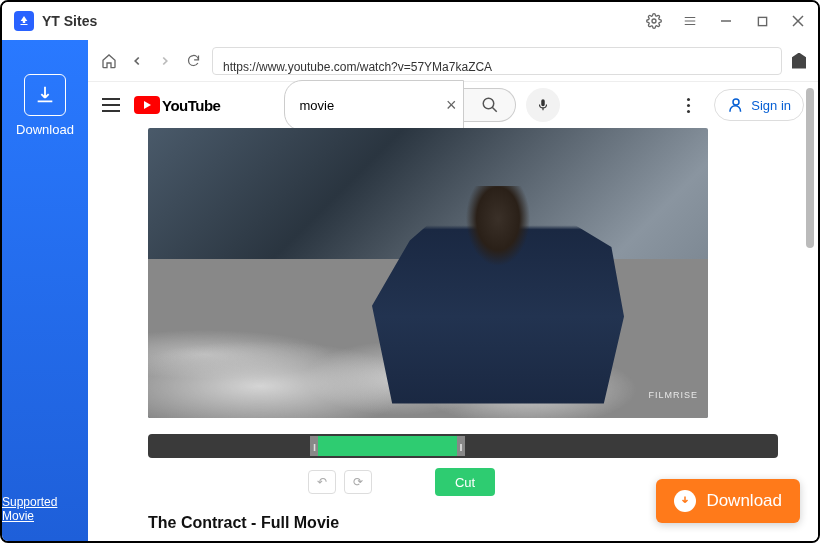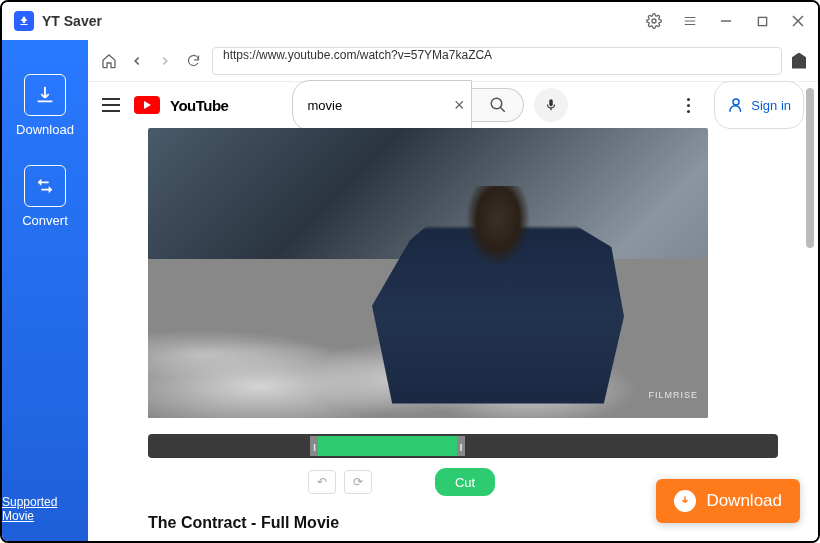--- a/index.html
+++ b/index.html
@@ -23,79 +23,79 @@
     .sidebar-icon-box svg { width: 22px; height: 22px; stroke: #fff; fill: none; stroke-width: 2; }
     .sidebar-item-label { font-size: 13px; }
     .sidebar-item.active .sidebar-item-label { font-weight: 600; }
     .sidebar .spacer { flex: 1; }
     .supported-sites { color: #fff; font-size: 12px; text-decoration: underline; margin-bottom: 18px; cursor: pointer; }
     
     .content { flex: 1; background: #fff; position: relative; display: flex; flex-direction: column; }
     
     .browser-bar { height: 42px; display: flex; align-items: center; padding: 0 12px; gap: 10px; border-bottom: 1px solid #eee; }
     .browser-bar .nav-btn { width: 18px; height: 18px; display: flex; align-items: center; justify-content: center; color: #666; cursor: pointer; }
-    .browser-bar .url-box { flex: 1; height: 28px; border: 1px solid #ddd; border-radius: 4px; padding: 0 10px; font-size: 12px; color: #333; display: flex; align-items: flex-start; }
+    .browser-bar .url-box { flex: 1; height: 28px; border: 1px solid #ddd; border-radius: 4px; padding: 0 10px; font-size: 12px; color: #333; display: flex; align-items: flex-end; }
     .browser-bar .ext-icon { width: 14px; height: 16px; background: #444; clip-path: polygon(0 100%, 0 30%, 50% 0, 100% 30%, 100% 100%); }
     
     .yt-header { height: 46px; display: flex; align-items: center; padding: 0 14px; gap: 14px; }
     .yt-menu { width: 18px; height: 14px; display: flex; flex-direction: column; justify-content: space-between; cursor: pointer; }
     .yt-menu span { height: 2px; background: #333; width: 100%; }
-    .yt-logo { display: flex; align-items: center; gap: 10px; }
+    .yt-logo { display: flex; align-items: center; gap: 2px; }
     .yt-logo-icon { width: 26px; height: 18px; background: #ff0000; border-radius: 4px; display: flex; align-items: center; justify-content: center; }
     .yt-logo-icon::after { content: ''; border-left: 7px solid #fff; border-top: 4px solid transparent; border-bottom: 4px solid transparent; }
     .yt-logo-text { font-size: 15px; font-weight: 700; letter-spacing: -0.5px; color: #000; }
     .yt-search-container { display: flex; align-items: center; margin-left: 50px; }
     .yt-search { width: 180px; height: 51px; border: 1px solid #ccc; border-radius: 18px 0 0 18px; padding: 0 30px 0 14px; font-size: 13px; position: relative; }
     .yt-search-wrap { position: relative; }
     .yt-clear { position: absolute; right: 8px; top: 50%; transform: translateY(-50%); color: #666; cursor: pointer; font-size: 18px; }
     .yt-search-btn { width: 52px; height: 34px; border: 1px solid #ccc; border-left: none; border-radius: 0 18px 18px 0; background: #f8f8f8; display: flex; align-items: center; justify-content: center; cursor: pointer; }
     .yt-mic { width: 34px; height: 34px; border-radius: 50%; background: #f2f2f2; margin-left: 10px; display: flex; align-items: center; justify-content: center; cursor: pointer; }
     .yt-header .spacer { flex: 1; }
     .yt-more { width: 24px; display: flex; flex-direction: column; gap: 3px; align-items: center; cursor: pointer; }
     .yt-more span { width: 3px; height: 3px; background: #333; border-radius: 50%; }
-    .yt-signin { height: 48px; padding: 0 12px; border: 1px solid #ddd; border-radius: 16px; display: flex; align-items: center; gap: 6px; color: #065fd4; font-size: 13px; font-weight: 500; cursor: pointer; }
+    .yt-signin { height: 32px; padding: 0 12px; border: 1px solid #ddd; border-radius: 16px; display: flex; align-items: center; gap: 6px; color: #065fd4; font-size: 13px; font-weight: 500; cursor: pointer; }
     .yt-signin svg { width: 18px; height: 18px; stroke: #065fd4; fill: none; stroke-width: 2; }
     
     .video-area { flex: 1; padding: 0 40px 0 60px; overflow: hidden; position: relative; }
     .video-thumb { width: 560px; height: 290px; background: linear-gradient(135deg, #4a5a6a 0%, #2a3540 30%, #5a6570 50%, #8a95a0 70%, #6a7580 100%); border-radius: 2px; position: relative; overflow: hidden; }
     .video-thumb .rocks { position: absolute; bottom: 0; left: 0; right: 0; height: 55%; background: radial-gradient(ellipse at 20% 80%, #d5d5d5 0%, transparent 25%), radial-gradient(ellipse at 45% 75%, #c8c8c8 0%, transparent 22%), radial-gradient(ellipse at 68% 82%, #cfcfcf 0%, transparent 20%), radial-gradient(ellipse at 10% 60%, #bababa 0%, transparent 18%), #888; }
     .video-thumb .person { position: absolute; right: 15%; top: 20%; width: 45%; height: 75%; background: radial-gradient(ellipse at 50% 15%, #3a3028 0%, #2a2018 12%, transparent 18%), linear-gradient(180deg, transparent 0%, transparent 18%, #1a2842 20%, #223350 60%, #1a2842 100%); clip-path: polygon(35% 0%, 65% 0%, 72% 12%, 95% 28%, 100% 60%, 92% 100%, 8% 100%, 0% 55%, 15% 25%, 28% 12%); }
     .video-thumb .watermark { position: absolute; bottom: 18px; right: 10px; color: #fff; font-size: 9px; letter-spacing: 1px; opacity: 0.8; }
     
     .timeline-area { margin-top: 16px; width: 630px; }
     .time-labels { display: flex; font-size: 11px; color: #333; padding-left: 165px; gap: 95px; margin-bottom: 4px; }
     .timeline-bar { height: 24px; background: #3a3a3a; border-radius: 4px; position: relative; }
     .timeline-selection { position: absolute; left: 27%; width: 22%; top: 2px; bottom: 2px; background: #2ecc71; }
     .timeline-handle { position: absolute; top: 2px; bottom: 2px; width: 8px; background: #888; display: flex; align-items: center; justify-content: center; }
     .timeline-handle::after { content: '||'; color: #fff; font-size: 7px; letter-spacing: -1px; }
     .timeline-handle.left { left: 27%; margin-left: -8px; }
     .timeline-handle.right { left: 49%; }
     
     .controls-row { display: flex; align-items: center; margin-top: 10px; gap: 8px; padding-left: 160px; }
     .ctrl-btn { width: 28px; height: 24px; border: 1px solid #ddd; border-radius: 4px; display: flex; align-items: center; justify-content: center; color: #aaa; cursor: pointer; font-size: 12px; }
-    .cut-btn { width: 60px; height: 28px; background: #2ecc71; color: #fff; border-radius: 11px; display: flex; align-items: center; justify-content: center; font-size: 13px; margin-left: 55px; cursor: pointer; }
+    .cut-btn { width: 60px; height: 28px; background: #2ecc71; color: #fff; border-radius: 4px; display: flex; align-items: center; justify-content: center; font-size: 13px; margin-left: 55px; cursor: pointer; }
     
     .video-title { font-size: 16px; font-weight: 700; margin-top: 18px; color: #111; }
     
     .download-fab { position: absolute; right: 18px; bottom: 18px; height: 44px; padding: 0 18px; background: #ff7a1a; color: #fff; border-radius: 6px; display: flex; align-items: center; gap: 10px; font-size: 17px; cursor: pointer; box-shadow: 0 2px 8px rgba(0,0,0,0.2); }
     .download-fab .dl-icon { width: 22px; height: 22px; background: #fff; border-radius: 50%; display: flex; align-items: center; justify-content: center; }
     .download-fab .dl-icon svg { width: 12px; height: 12px; stroke: #ff7a1a; fill: #ff7a1a; }
     
     .scrollbar { position: absolute; right: 4px; top: 48px; width: 8px; height: 160px; background: #bbb; border-radius: 4px; }
   </style>
 </head>
 <body>
 
 <div class="titlebar">
   <div class="logo">
     <svg viewBox="0 0 24 24">
         <path d="M5 20h14v-2H5v2zm7-18L5.33 12h4.17v4h5v-4h4.17L12 2z" fill="#fff"></path>
       </svg>
   </div>
-  <div class="title">YT Saver</div>
+  <div class="title">YT Sites</div>
   <div class="spacer"></div>
   <div class="win-controls">
     <div class="win-btn">
       <svg width="16" height="16" viewBox="0 0 24 24" fill="none" stroke="#666" stroke-width="2">
           <circle cx="12" cy="12" r="3"></circle>
           <path d="M19.4 15a1.65 1.65 0 0 0 .33 1.82l.06.06a2 2 0 1 1-2.83 2.83l-.06-.06a1.65 1.65 0 0 0-1.82-.33 1.65 1.65 0 0 0-1 1.51V21a2 2 0 1 1-4 0v-.09A1.65 1.65 0 0 0 9 19.4a1.65 1.65 0 0 0-1.82.33l-.06.06a2 2 0 1 1-2.83-2.83l.06-.06a1.65 1.65 0 0 0 .33-1.82 1.65 1.65 0 0 0-1.51-1H3a2 2 0 1 1 0-4h.09A1.65 1.65 0 0 0 4.6 9a1.65 1.65 0 0 0-.33-1.82l-.06-.06a2 2 0 1 1 2.83-2.83l.06.06a1.65 1.65 0 0 0 1.82.33H9a1.65 1.65 0 0 0 1-1.51V3a2 2 0 1 1 4 0v.09a1.65 1.65 0 0 0 1 1.51 1.65 1.65 0 0 0 1.82-.33l.06-.06a2 2 0 1 1 2.83 2.83l-.06.06a1.65 1.65 0 0 0-.33 1.82V9a1.65 1.65 0 0 0 1.51 1H21a2 2 0 1 1 0 4h-.09a1.65 1.65 0 0 0-1.51 1z"></path>
         </svg>
     </div>
     <div class="win-btn">
       <svg width="14" height="14" viewBox="0 0 24 24" stroke="#666" stroke-width="2">
@@ -126,28 +126,20 @@
 <div class="main">
 
   <div class="sidebar">
     <div class="sidebar-item">
       <div class="sidebar-icon-box">
         <svg viewBox="0 0 24 24">
             <path d="M12 3v12m0 0l-4-4m4 4l4-4M4 19h16"></path>
           </svg>
       </div>
       <span class="sidebar-item-label">Download</span>
-    </div>
-    <div class="sidebar-item">
-      <div class="sidebar-icon-box">
-        <svg viewBox="0 0 24 24">
-            <path d="M4 8l4-4v3h8v2H8v3l-4-4zm16 8l-4 4v-3H8v-2h8v-3l4 4z" fill="#fff" stroke="none"></path>
-          </svg>
-      </div>
-      <span class="sidebar-item-label">Convert</span>
     </div>
     <div class="spacer"></div>
     <div class="supported-sites">Supported Movie</div>
   </div>
 
   <div class="content">
 
     <div class="browser-bar">
       <div class="nav-btn">
         <svg width="16" height="16" viewBox="0 0 24 24" fill="none" stroke="#666" stroke-width="2">

